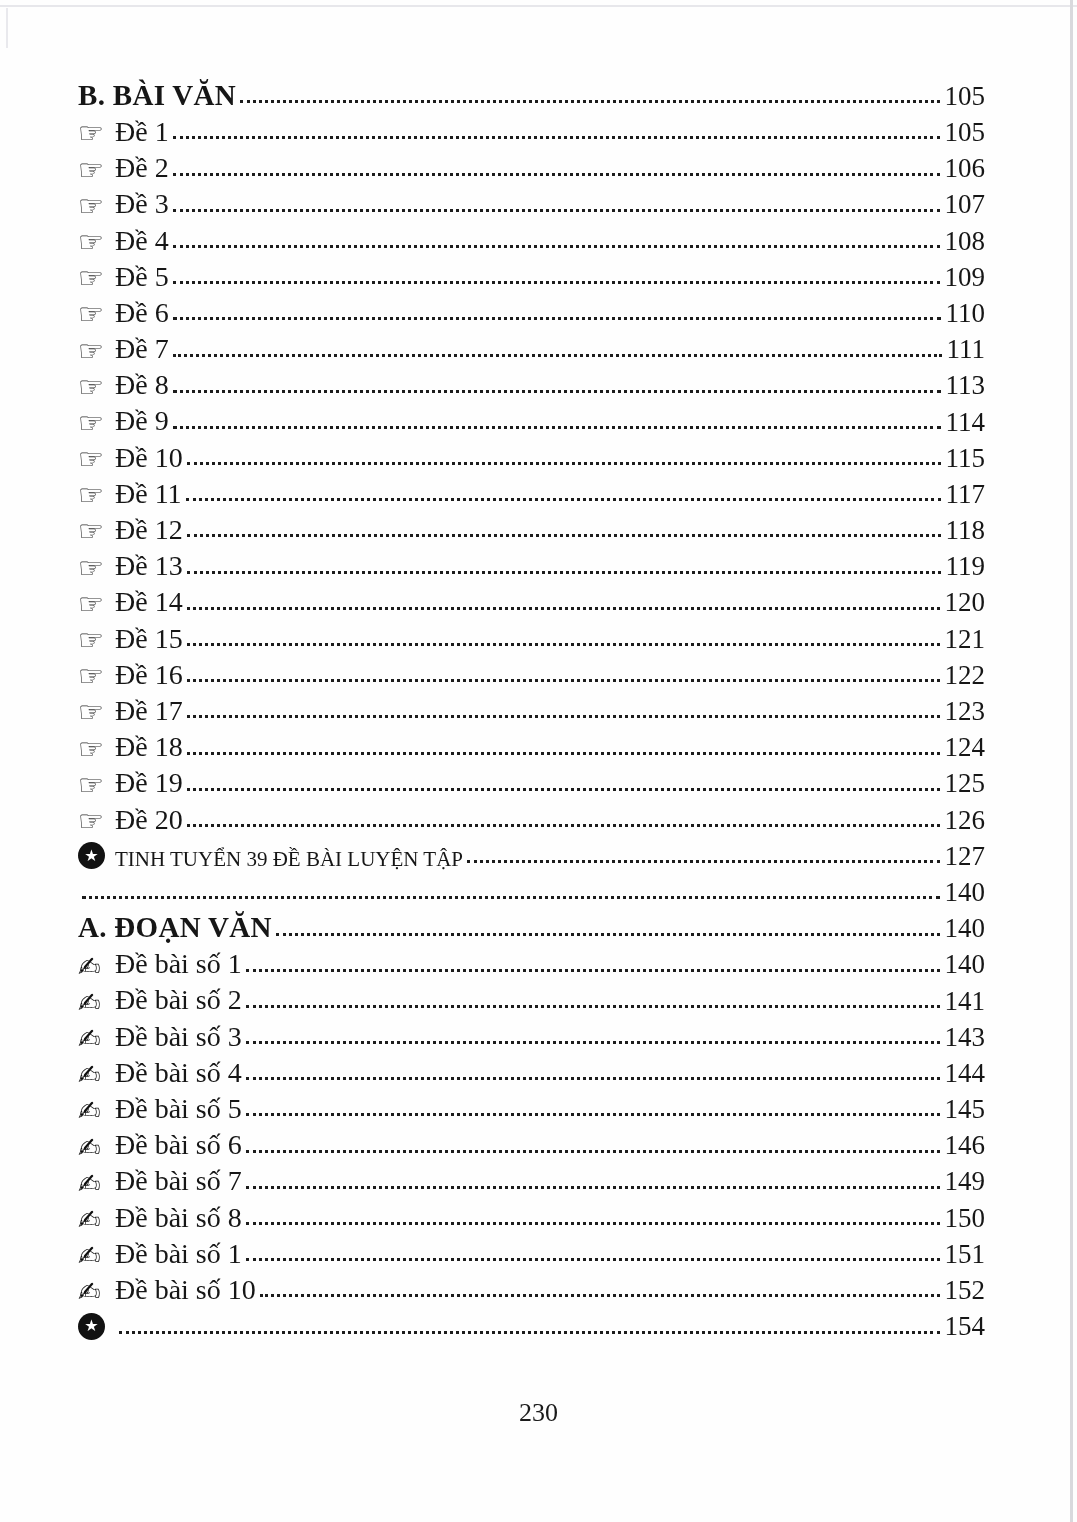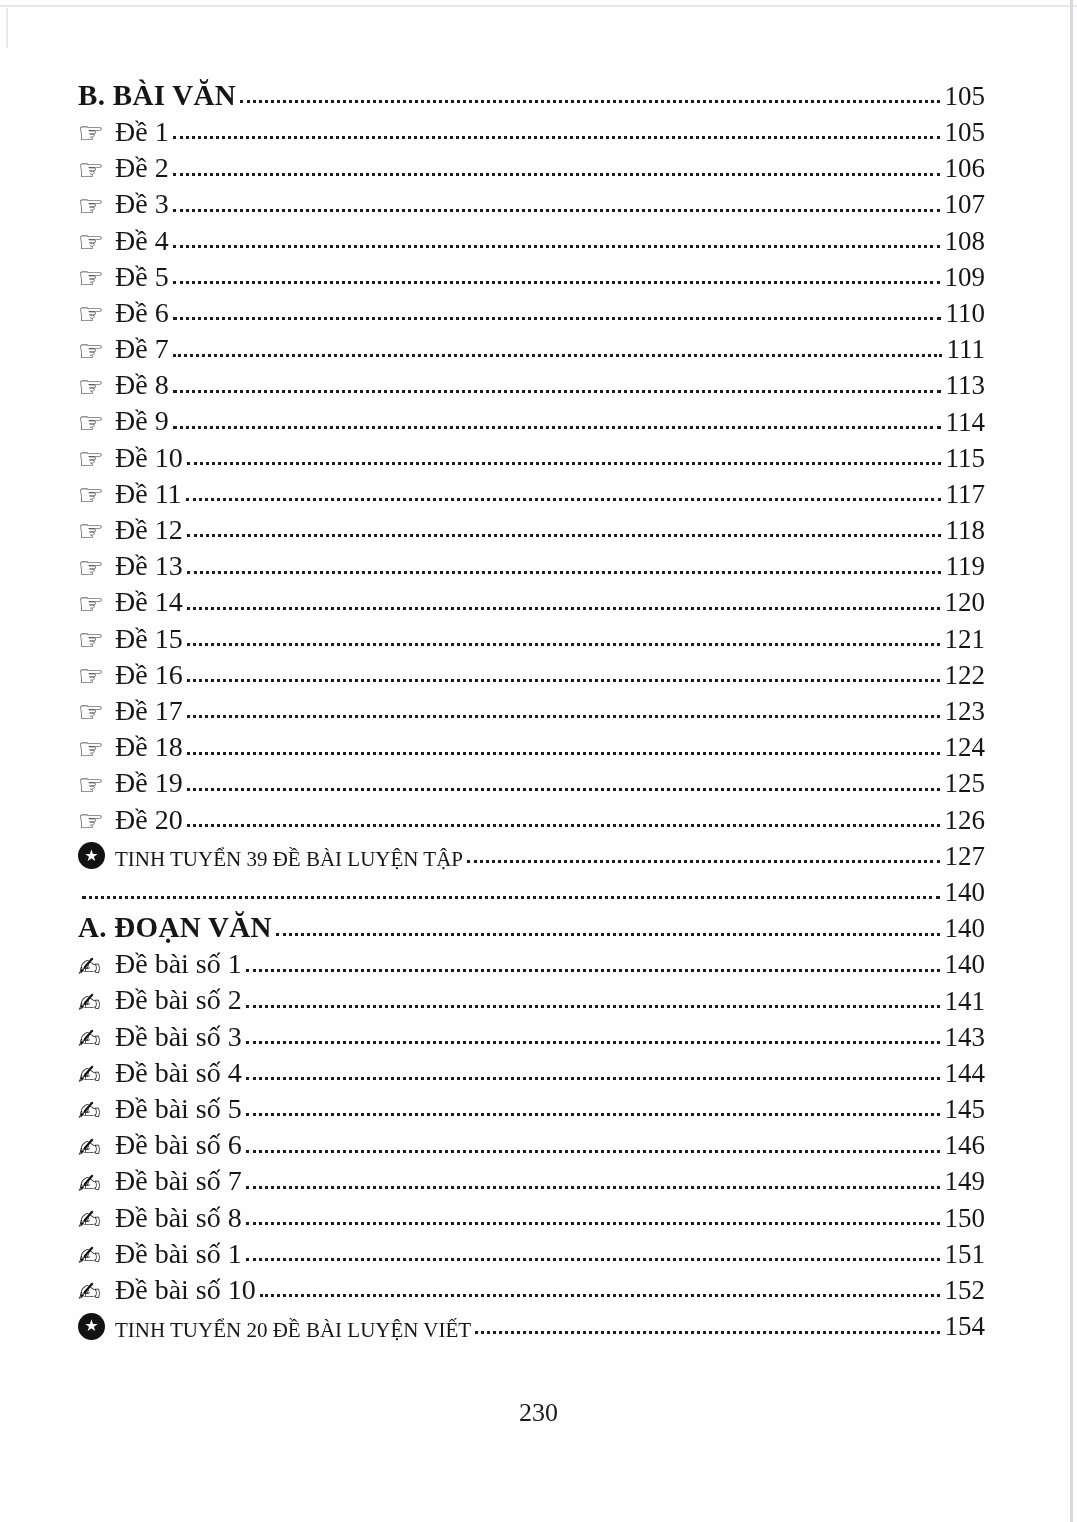--- a/index.html
+++ b/index.html
@@ -326,20 +326,19 @@
     <span class="pagenum">151</span>
   </div>
       <div class="row debai">
     <span class="icon">✍</span>
     <span class="label">Đề bài số 10</span>
     <span class="leader"></span>
     <span class="pagenum">152</span>
   </div>
       <div class="row star">
     <span class="icon">★</span>
-    <span class="label">TINH TUYỂN 20 ĐỀ BÀI LUYỆN VIẾT</span>
     <span class="leader"></span>
     <span class="pagenum">154</span>
   </div>
     </main>
 
   <div class="footer-pagenum">230</div>
 </div>
 
 </body></html>

